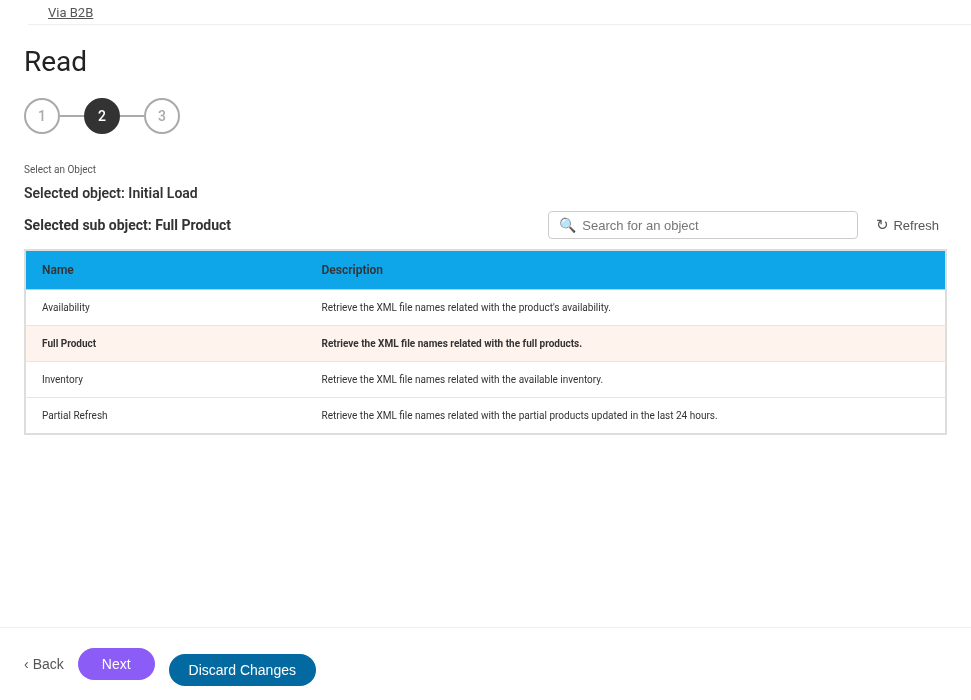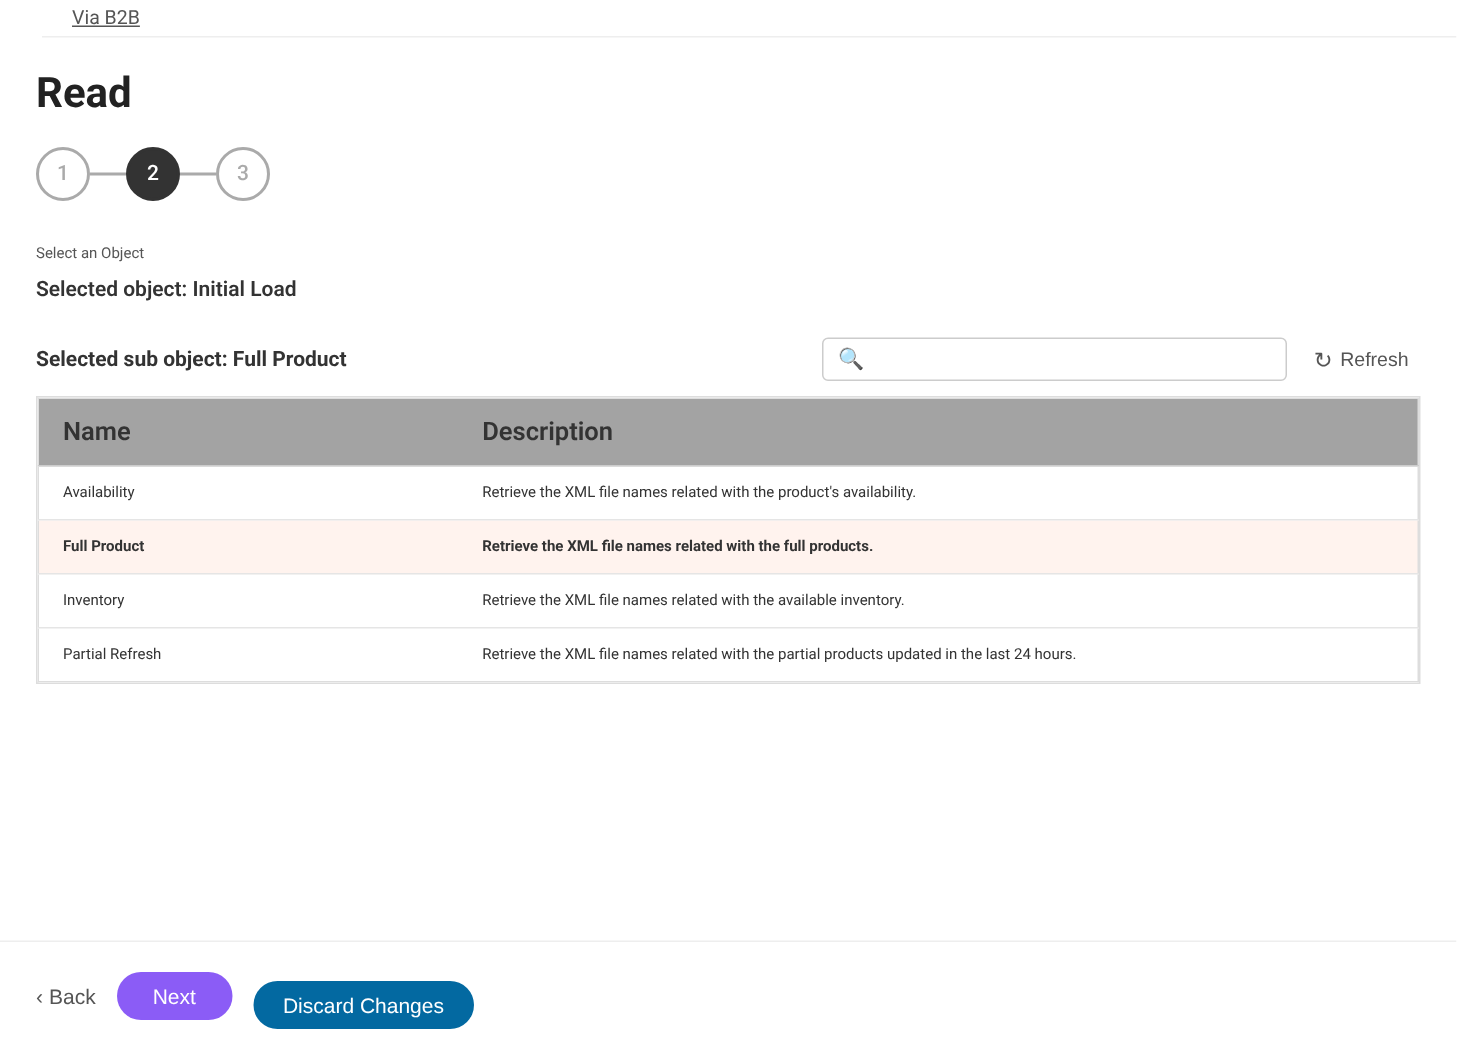--- a/index.html
+++ b/index.html
@@ -30,21 +30,21 @@
 
     .main-content {
       padding: 20px 24px;
       flex: 1;
       display: flex;
       flex-direction: column;
     }
 
     .page-title {
       font-size: 28px;
-      font-weight: 700;
+      font-weight: 400;
       color: #222;
       margin-bottom: 20px;
     }
 
     .stepper {
       display: flex;
       align-items: center;
       gap: 0;
       margin-bottom: 30px;
     }
@@ -78,21 +78,21 @@
       background: #aaa;
     }
 
     .section-label {
       font-size: 10px;
       color: #555;
       margin-bottom: 10px;
     }
 
     .selected-info {
-      margin-bottom: 20px;
+      margin-bottom: 6px;
     }
 
     .selected-info strong {
       font-weight: 600;
       font-size: 14px;
     }
 
     .toolbar-row {
       display: flex;
       align-items: center;
@@ -149,25 +149,25 @@
     }
 
     .data-table {
       width: 100%;
       border-collapse: collapse;
       border: 1px solid #ddd;
       flex: 1;
     }
 
     .data-table th {
-      background: #a3a3a3;
+      background: #0ea5e9;
       text-align: left;
       padding: 12px 16px;
       font-weight: 600;
-      font-size: 17px;
+      font-size: 12px;
       border-bottom: 1px solid #ccc;
     }
 
     .data-table td {
       padding: 12px 16px;
       border-bottom: 1px solid #e5e5e5;
       font-size: 10px;
     }
 
     .data-table tr:last-child td {
@@ -275,20 +275,21 @@
     <strong>Selected object: Initial Load</strong>
   </div>
 
   <div class="toolbar-row">
     <div class="toolbar-left">
       <strong>Selected sub object: Full Product</strong>
     </div>
     <div class="toolbar-right">
       <div class="search-box">
         <span class="search-icon">🔍</span>
+        <input class="search-input" type="text" placeholder="Search for an object" style="">
       </div>
       <button class="refresh-btn">
         <span style="font-size:15px;">↻</span>
         <span>Refresh</span>
       </button>
     </div>
   </div>
 
   <div class="table-scroll">
     <table class="data-table">

